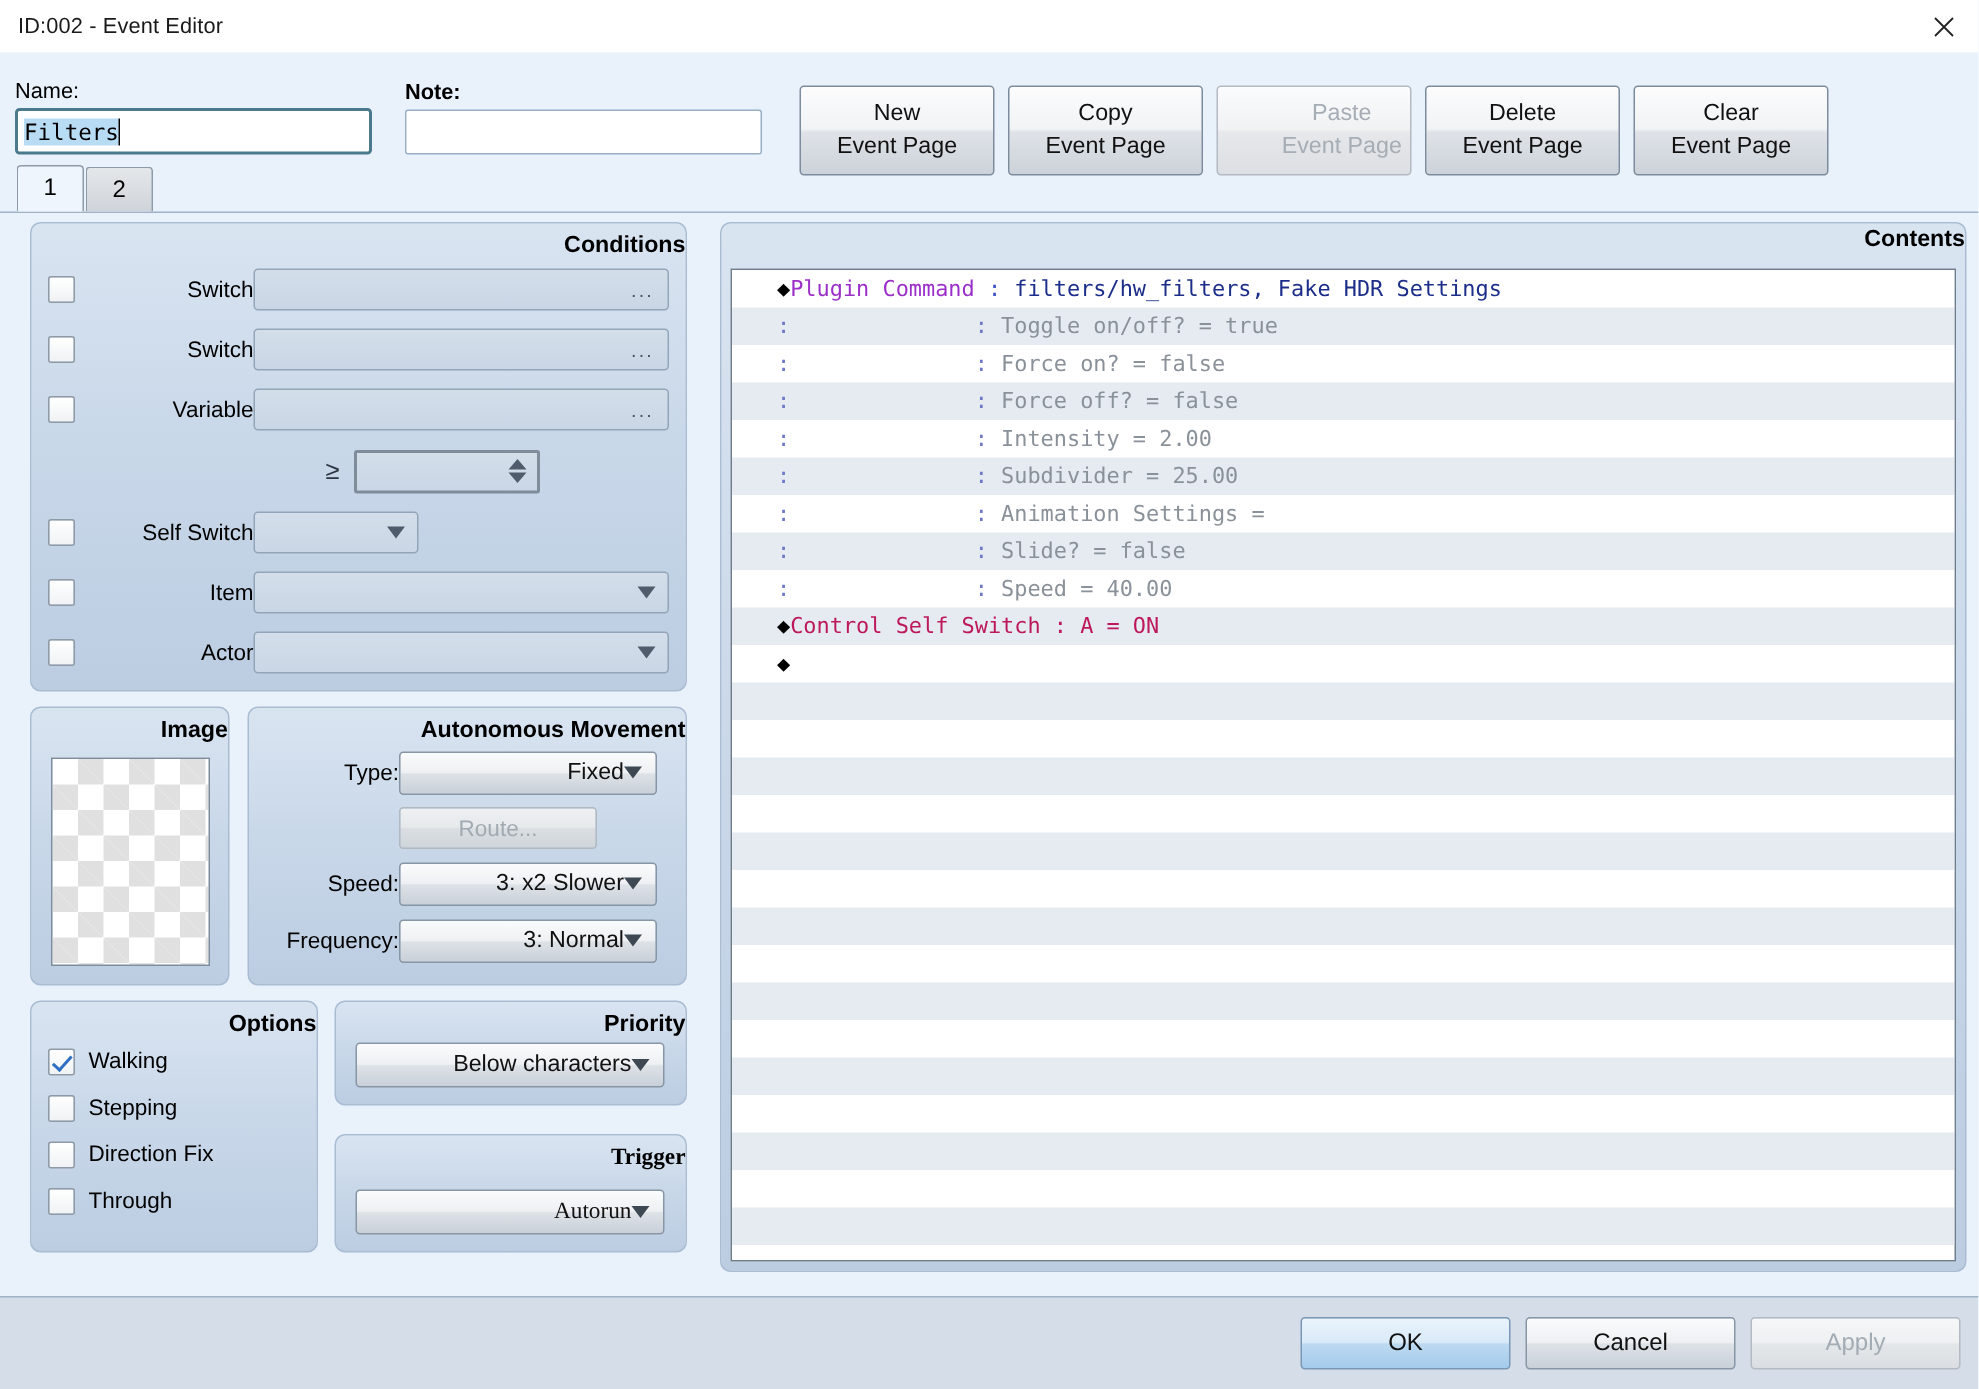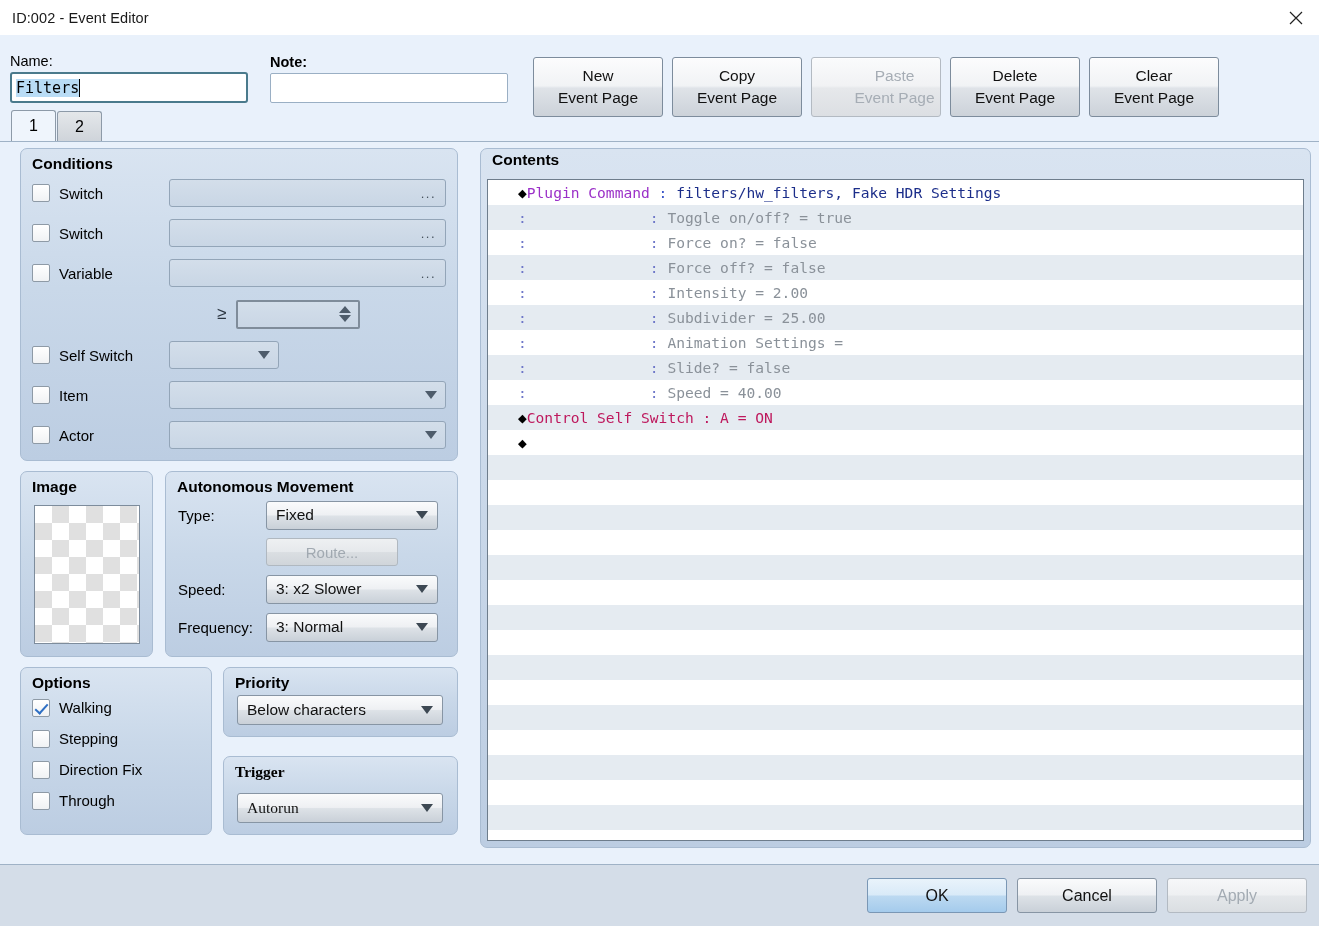--- a/index.html
+++ b/index.html
@@ -146,20 +146,21 @@
     flex: 1 1 auto;
     position: relative;
     border-top: 1px solid #9fb2c6;
     background: #E9F1FB;
     padding: 0;
   }
   #content-wrap {
     position: absolute;
     left: 8px; top: 6px; right: 8px; bottom: 4px;
     display: flex;
+    text-align: right;
   }
   #left-col { width: 460px; flex: 0 0 auto; position: relative; }
   #right-col { flex: 1 1 auto; margin-left: 12px; position: relative; }
 
   
   .panel {
     background: linear-gradient(180deg,#D9E4F1 0%,#C9D8E9 45%,#BCCDE2 100%);
     border: 1px solid #A9BCD2;
     border-radius: 7px;
     position: absolute;

